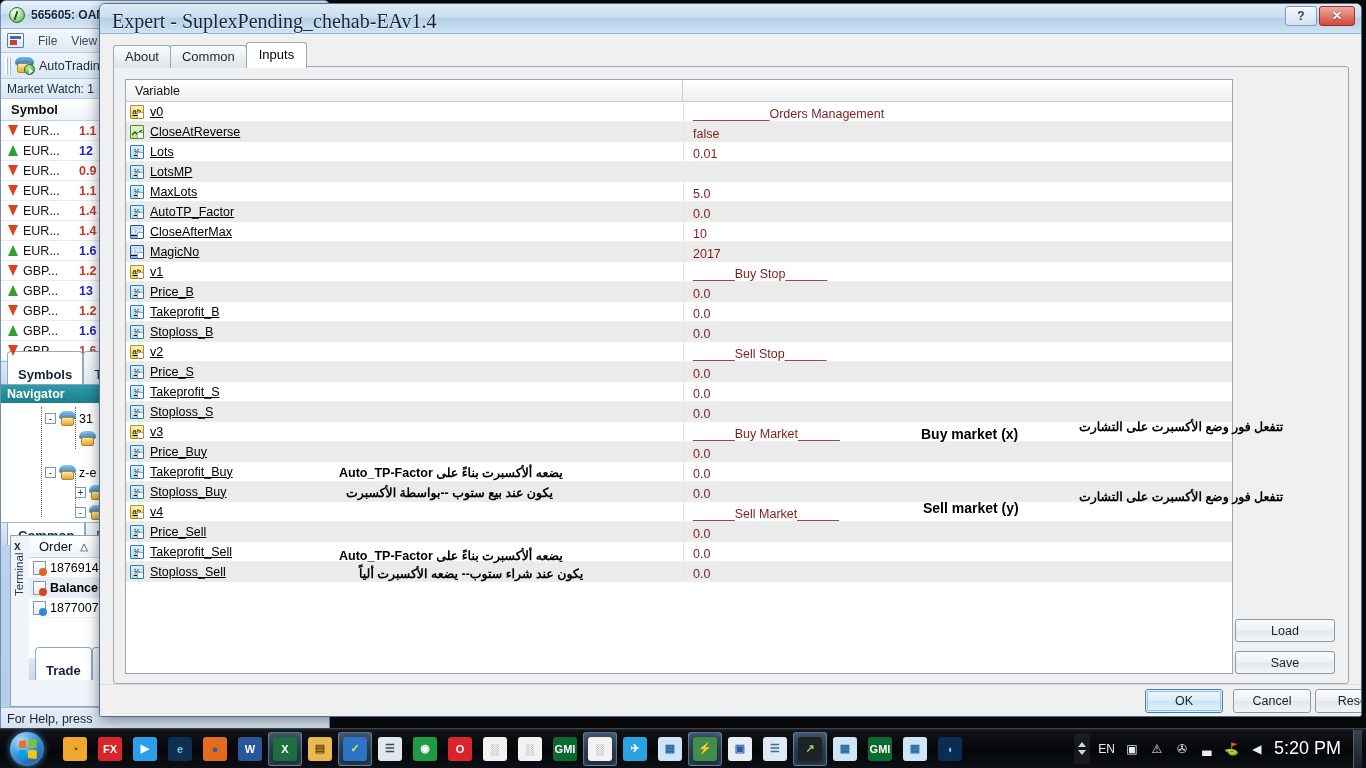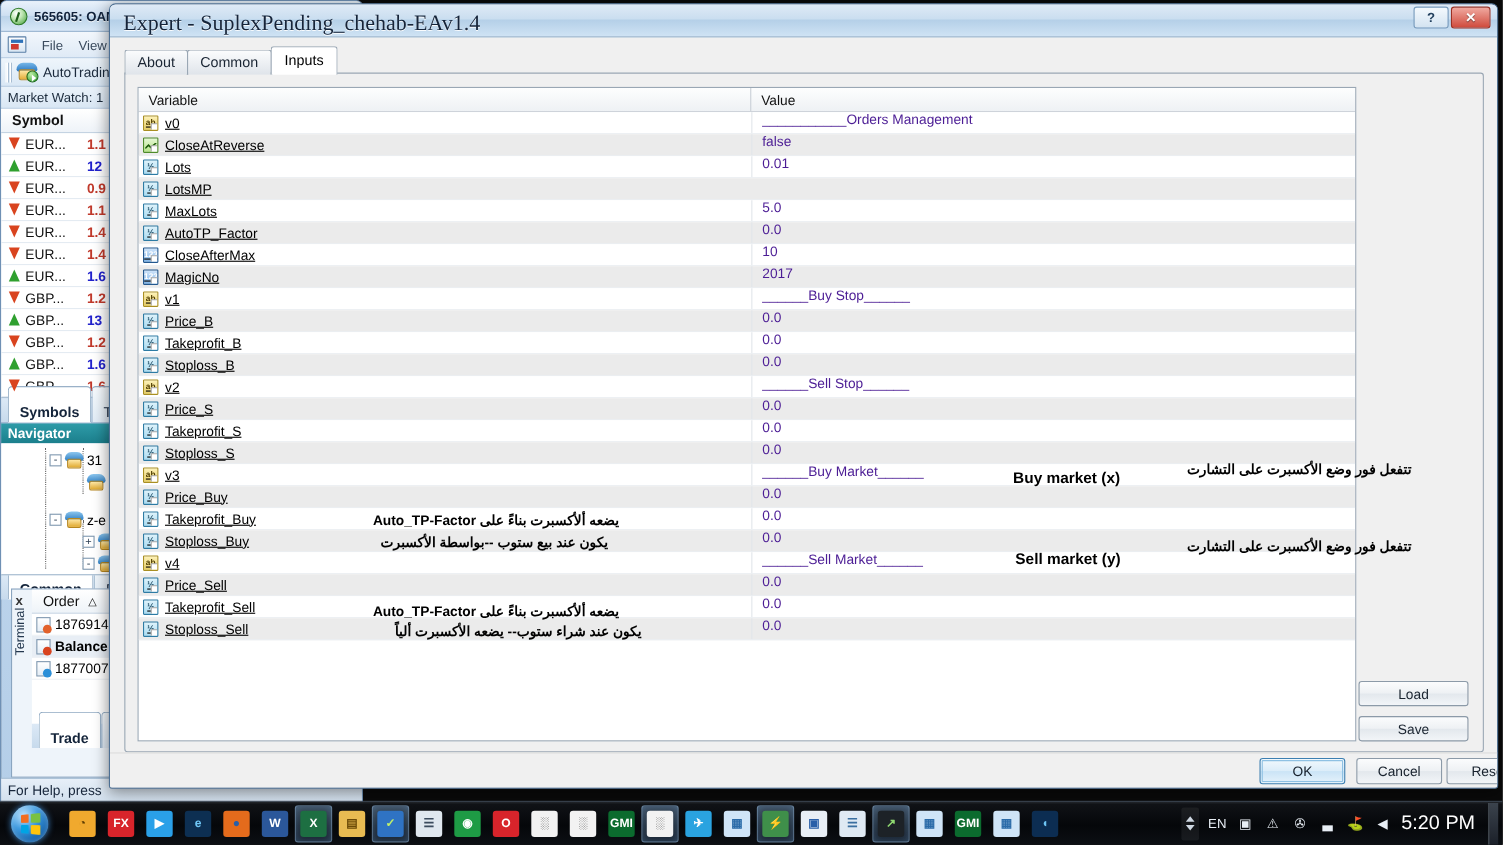--- a/index.html
+++ b/index.html
@@ -183,21 +183,21 @@
     border-bottom:1px solid #c9cfd6; }
   .gh-cell{ font-size:12.5px; color:#111; display:flex; align-items:center; padding-left:9px; }
   .gh-var{ width:557px; border-right:1px solid #c9cfd6; }
   .gh-val{ flex:1; }
 
   .grow{ height:20px; display:flex; position:relative; border-bottom:1px solid #eceff2; }
   .grow.odd{ background:#fff; }
   .grow.even{ background:#ebebeb; }
   .gc-var{ width:557px; display:flex; align-items:center; padding-left:4px; position:relative;
       font-size:12.5px; color:#000;text-decoration:underline; }
-  .gc-val{ flex:1; display:flex; align-items:flex-start; padding-left:9px; font-size:12.5px; color:#4c1d95;
+  .gc-val{ flex:1; display:flex; align-items:flex-end; padding-left:9px; font-size:12.5px; color:#7f1d1d;
       position:relative; border-left:1px solid #e2e6ea; }
 
   .vicon{ width:14px; height:14px; margin-right:6px; position:relative; flex:0 0 auto;
      border:1px solid; border-radius:1px; font-size:7.5px; font-weight:bold; line-height:12px;
      text-align:center; overflow:hidden; }
   .vicon.str{ background:linear-gradient(to bottom,#fdf1b8,#e8cf62); border-color:#a98f22; color:#4c3b00; }
   .vicon.bool{ background:linear-gradient(to bottom,#e4f7d2,#b8e58a); border-color:#4e8b2a; color:#1e4a0c; }
   .vicon.dbl{ background:linear-gradient(to bottom,#ddf2fb,#a9dcf2); border-color:#2d7ba4; color:#0c3b55; }
   .vicon.int{ background:linear-gradient(to bottom,#cfe4fa,#7fb4e8); border-color:#23588f; color:#fff; }
   .vicon::after{ content:""; position:absolute; right:0; bottom:0; width:5px; height:5px;
@@ -470,21 +470,20 @@
         <div class="tab">About</div>
         <div class="tab">Common</div>
         <div class="tab active">Inputs</div>
       </div>
 
     <div id="content-pane">
 
       <div id="grid">
         <div id="grid-head">
           <div class="gh-cell gh-var">Variable</div>
-          <div class="gh-cell gh-val">Value</div>
         </div>
         <div id="grid-body">
             <div class="grow odd">
               <div class="gc-var">
                 <span class="vicon str">ab</span>
                 <span>v0</span>
               </div>
               <div class="gc-val">
                 <span>___________Orders Management</span>
               </div>

